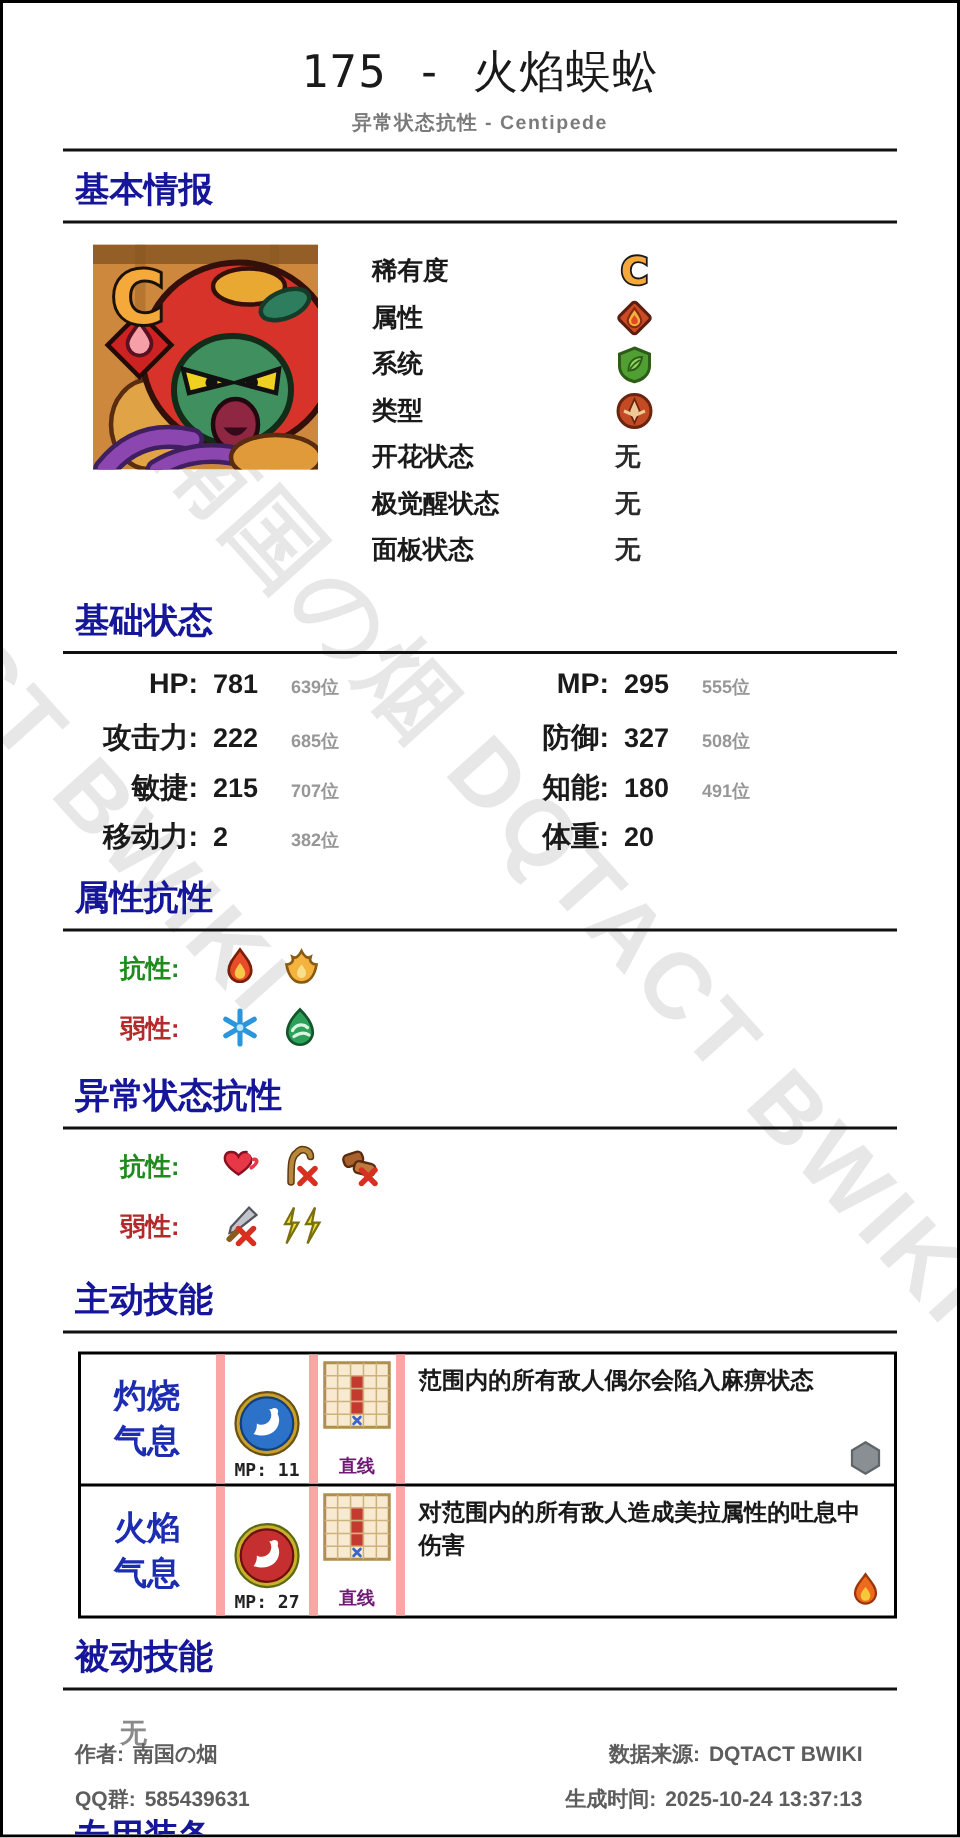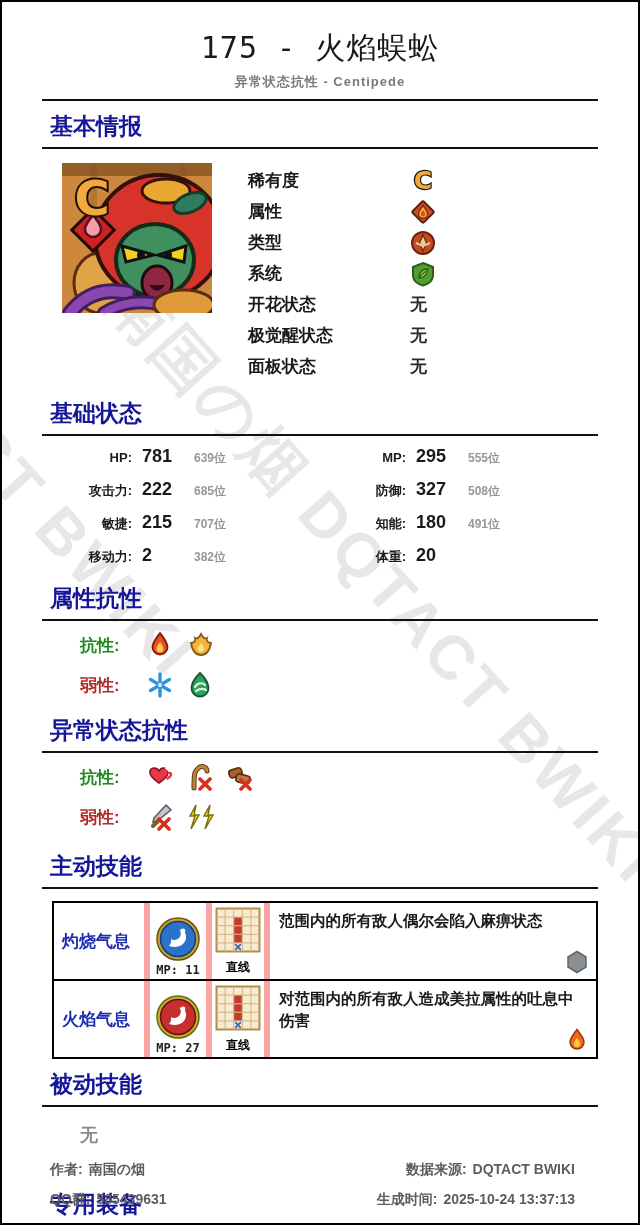--- a/index.html
+++ b/index.html
@@ -19,40 +19,40 @@
   .basic{display:flex;margin:14px 0 0 60px;}
   .art{width:150px;height:150px;flex:0 0 150px;}
   .info-rows{margin-left:36px;margin-top:2px;width:320px;}
   .info-row{display:flex;align-items:center;height:31px;}
   .info-label{width:162px;font-size:17px;font-weight:700;}
   .info-val{display:flex;align-items:center;}
   .none{font-size:17px;font-weight:700;color:#2a2a2a;}
   
   .stats{display:grid;grid-template-columns:1fr 1fr;margin:10px 40px 0 48px;row-gap:3px;}
   .stat{display:flex;align-items:baseline;height:30px;}
-  .stat-label{width:82px;text-align:right;font-size:13px;font-weight:600;}
+  .stat-label{width:82px;text-align:right;font-size:19px;font-weight:600;}
   .stat-value{width:52px;margin-left:10px;font-size:18px;font-weight:600;}
   .stat-rank{font-size:12px;color:#979797;font-weight:600;}
   
   .res-row{display:flex;align-items:center;margin:8px 0 0 78px;height:32px;}
   .res-label{font-size:17px;font-weight:800;width:66px;}
   .res-label.resist{color:#1f8b1f;}
   .res-label.weak{color:#b22a2a;}
   .res-icons{display:flex;gap:12px;align-items:center;}
   
   .skill-table{margin:12px 40px 0 50px;border:2px solid #000;}
   .skill-row{display:grid;grid-template-columns:90px 62px 58px 1fr;}
   .skill-row + .skill-row{border-top:2px solid #000;}
   .skill-row .cell{border-left:6px solid #fca5a5;padding:4px;}
   .skill-row .cell:first-child{border-left:none;}
-  .cell.name{display:flex;align-items:center;font-size:17px;font-weight:800;color:#1d2db2;padding-left:8px;}
+  .cell.name{display:flex;align-items:center;font-size:22px;font-weight:800;color:#1d2db2;padding-left:22px;}
   .cell.iconcell{display:flex;flex-direction:column;align-items:center;justify-content:flex-end;padding-bottom:2px;}
   .mp{font-size:12px;font-weight:700;color:#222;margin-top:1px;font-family:"DejaVu Sans Mono",monospace;}
   .cell.rangecell{display:flex;flex-direction:column;align-items:center;justify-content:flex-end;padding-bottom:3px;}
-  .range-label{font-size:12px;font-weight:700;color:#000000;margin-top:6px;}
+  .range-label{font-size:12px;font-weight:700;color:#701a75;margin-top:16px;}
   .cell.desccell{position:relative;padding:7px 9px;}
   .desc{font-size:15.5px;font-weight:700;line-height:1.45;}
   .effect{position:absolute;right:8px;bottom:5px;}
   .row1{min-height:74px;}
   .row2{min-height:66px;}
   
   .gray-line{margin:16px 0 0 78px;font-size:18px;font-weight:700;color:#8a8a8a;}
   .sp-top{margin-top:34px;}
   
   .footer{position:absolute;left:48px;right:63px;bottom:14px;z-index:1;}
@@ -118,36 +118,36 @@
           <span class="info-label">属性</span>
           <span class="info-val">
             <svg width="26" height="26" viewBox="0 0 26 26">
               <rect x="5" y="5" width="16" height="16" rx="2" transform="rotate(45 13 13)" fill="#cc4a24" stroke="#5a1f10" stroke-width="2"></rect>
               <path d="M13 6.5 c3 4 4.5 6 4.5 8.2 a4.5 4.5 0 0 1 -9 0 c0 -2.2 1.5 -4.2 4.5 -8.2 z" fill="#f2b23c" stroke="#8a2a10" stroke-width="1.4"></path>
               <path d="M13 11 c1.5 2 2.2 3 2.2 4 a2.2 2.2 0 0 1 -4.4 0 c0 -1 .7 -2 2.2 -4 z" fill="#e04a20"></path>
             </svg>
           </span>
         </div>
         <div class="info-row">
+          <span class="info-label">系统</span>
+          <span class="info-val">
+            <svg width="26" height="26" viewBox="0 0 26 26">
+              <path d="M13 2 L23 6 V14 C23 20 18 23.5 13 24.5 C8 23.5 3 20 3 14 V6 Z" fill="#4f9f33" stroke="#2c5c16" stroke-width="2"></path>
+              <path d="M9 17 C9 11 13 8 18 8 C17 14 14 17 9 17 Z" fill="#8ed45e" stroke="#2c5c16" stroke-width="1.3"></path>
+              <path d="M10 16 C12 13 14 11.5 16.5 10" fill="none" stroke="#2c5c16" stroke-width="1.2"></path>
+            </svg>
+          </span>
+        </div>
+        <div class="info-row">
           <span class="info-label">类型</span>
           <span class="info-val">
             <svg width="26" height="26" viewBox="0 0 26 26">
               <circle cx="13" cy="13" r="11" fill="#c34a22" stroke="#6b2410" stroke-width="2"></circle>
               <path d="M13 5 L16.5 13 L13 21 L9.5 13 Z" fill="#f0c896" stroke="#6b2410" stroke-width="1.2"></path>
               <path d="M6 13 L13 16 L20 13" fill="none" stroke="#f0c896" stroke-width="2"></path>
-            </svg>
-          </span>
-        </div>
-        <div class="info-row">
-          <span class="info-label">系统</span>
-          <span class="info-val">
-            <svg width="26" height="26" viewBox="0 0 26 26">
-              <path d="M13 2 L23 6 V14 C23 20 18 23.5 13 24.5 C8 23.5 3 20 3 14 V6 Z" fill="#4f9f33" stroke="#2c5c16" stroke-width="2"></path>
-              <path d="M9 17 C9 11 13 8 18 8 C17 14 14 17 9 17 Z" fill="#8ed45e" stroke="#2c5c16" stroke-width="1.3"></path>
-              <path d="M10 16 C12 13 14 11.5 16.5 10" fill="none" stroke="#2c5c16" stroke-width="1.2"></path>
             </svg>
           </span>
         </div>
         <div class="info-row">
           <span class="info-label">开花状态</span>
           <span class="info-val none">无</span>
         </div>
         <div class="info-row">
           <span class="info-label">极觉醒状态</span>
           <span class="info-val none">无</span>

